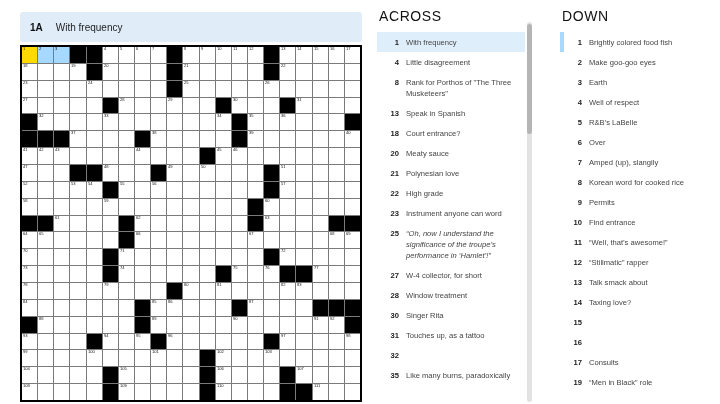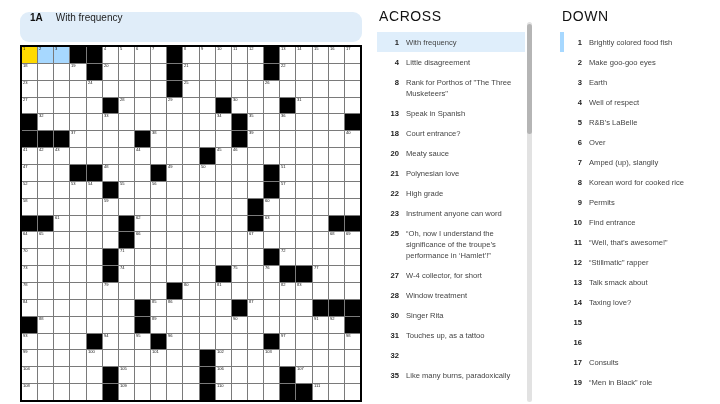--- a/index.html
+++ b/index.html
@@ -1,21 +1,21 @@
 <!DOCTYPE html>
 <html><head>
 <meta charset="utf-8">
 <style>
   html,body{margin:0;padding:0}
   body{width:720px;height:404px;overflow:hidden;background:#fff;
        font-family:"Liberation Sans",sans-serif;position:relative}
 
   
   .clue-bar{position:absolute;left:20px;top:12px;width:342px;height:30px;
-            background:#e0edf9;border-radius:9px;display:flex;align-items:flex-start;
+            background:#e0edf9;border-radius:3px;display:flex;align-items:center;
             gap:13px;padding-left:10px;box-sizing:border-box;cursor:pointer}
   .cb-num{font-weight:bold;font-size:10px;color:#111}
   .cb-text{font-size:10px;color:#222}
 
   
   #grid{position:absolute;left:20px;top:45px;width:342px;height:357px;
         box-sizing:border-box;border:2px solid #000;background:#7a7a7a;
         display:grid;grid-template-columns:repeat(21,1fr);
         grid-template-rows:repeat(21,1fr);gap:1px}
   .cell{background:#fff;position:relative;cursor:pointer}
@@ -30,21 +30,21 @@
   #across-panel{left:377px;width:148px}
   #down-panel{left:560px;width:158px}
   .ptitle{font-size:14px;font-weight:normal;letter-spacing:.6px;color:#111;
           margin:4px 0 8px 2px}
   .clue{display:flex;padding:4.5px 8px 4.5px 0;cursor:pointer}
   .cnum{flex:none;width:22px;text-align:right;font-weight:bold;font-size:7.6px;
         line-height:11px;color:#222}
   .ctext{margin-left:7px;font-size:7.6px;line-height:11px;color:#444}
   .clue.selected{background:#dfeefb}
   .clue.crossed{box-shadow:inset 4px 0 0 #a7d8ff}
-  .it{}
+  .it{font-style:italic}
 
   
   #across-scrollbar{position:absolute;left:527px;top:22px;width:5px;height:380px;
                     background:#e2e2e2;border-radius:3px}
   #across-thumb{position:absolute;left:0;top:2px;width:5px;height:110px;
                 background:#b5b5b5;border-radius:3px}
 </style>
 </head>
 <body>
 

